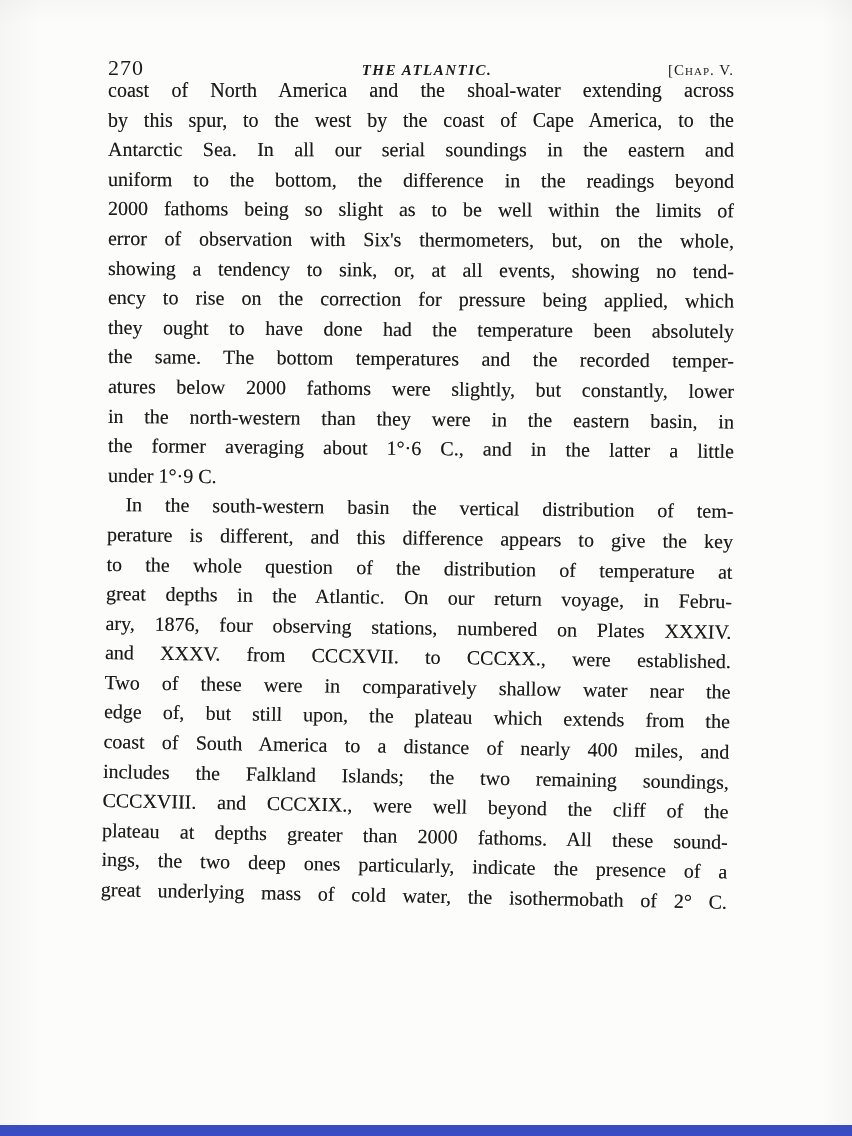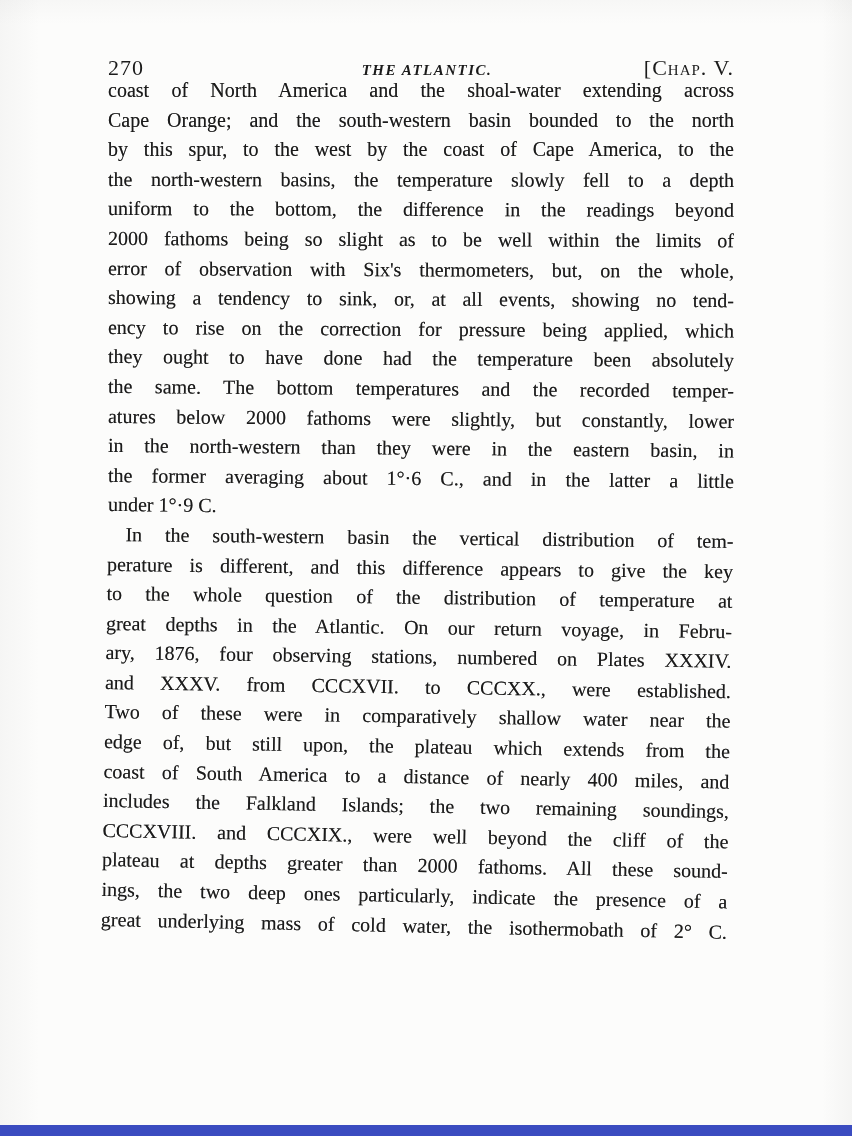--- a/index.html
+++ b/index.html
@@ -36,21 +36,21 @@
     justify-self: center;
     font-size: 15px;
     font-style: italic;
     font-weight: bold;
     letter-spacing: 1.5px;
     transform: translateX(6px);
     margin-top: 32px;
   }
   .chapter-ref {
     justify-self: end;
-    font-size: 22px;
+    font-size: 15px;
     letter-spacing: 1px;
     font-variant: small-caps;
   }
   
   .body-text {
     position: absolute;
     top: 76px;
     left: 108px;
     width: 626px;
     font-size: 20px;
@@ -92,23 +92,22 @@
   <div class="scan-shade"></div>
 
   <div class="running-head">
     <span class="page-number">270</span>
     <span class="running-title">THE ATLANTIC.</span>
     <span class="chapter-ref">[Chap. V.</span>
   </div>
 
   <div class="body-text">
       <div class="line" style="transform: translateX(0px) rotate(0deg);">coast of North America and the shoal-water extending across</div>
-      <div class="line" style="transform: translateX(0px) rotate(0deg);">Cape Orange; and the south-western basin bounded to the north</div>
       <div class="line" style="transform: translateX(0px) rotate(0deg);">by this spur, to the west by the coast of Cape America, to the</div>
-      <div class="line" style="transform: translateX(0px) rotate(0.084deg);">the north-western basins, the temperature slowly fell to a depth</div>
+      <div class="line" style="transform: translateX(0px) rotate(0.042deg);">Antarctic Sea.  In all our serial soundings in the eastern and</div>
       <div class="line" style="transform: translateX(0px) rotate(0.168deg);">uniform to the bottom, the difference in the readings beyond</div>
       <div class="line" style="transform: translateX(0px) rotate(0.21deg);">2000 fathoms being so slight as to be well within the limits of</div>
       <div class="line" style="transform: translateX(0px) rotate(0.252deg);">error of observation with Six's thermometers, but, on the whole,</div>
       <div class="line" style="transform: translateX(0px) rotate(0.294deg);">showing a tendency to sink, or, at all events, showing no tend-</div>
       <div class="line" style="transform: translateX(0px) rotate(0.336deg);">ency to rise on the correction for pressure being applied, which</div>
       <div class="line" style="transform: translateX(0px) rotate(0.378deg);">they ought to have done had the temperature been absolutely</div>
       <div class="line" style="transform: translateX(0px) rotate(0.42deg);">the same.  The bottom temperatures and the recorded temper-</div>
       <div class="line" style="transform: translateX(0px) rotate(0.462deg);">atures below 2000 fathoms were slightly, but constantly, lower</div>
       <div class="line" style="transform: translateX(0px) rotate(0.504deg);">in the north-western than they were in the eastern basin, in</div>
       <div class="line" style="transform: translateX(0px) rotate(0.546deg);">the former averaging about 1°·6 C., and in the latter a little</div>

